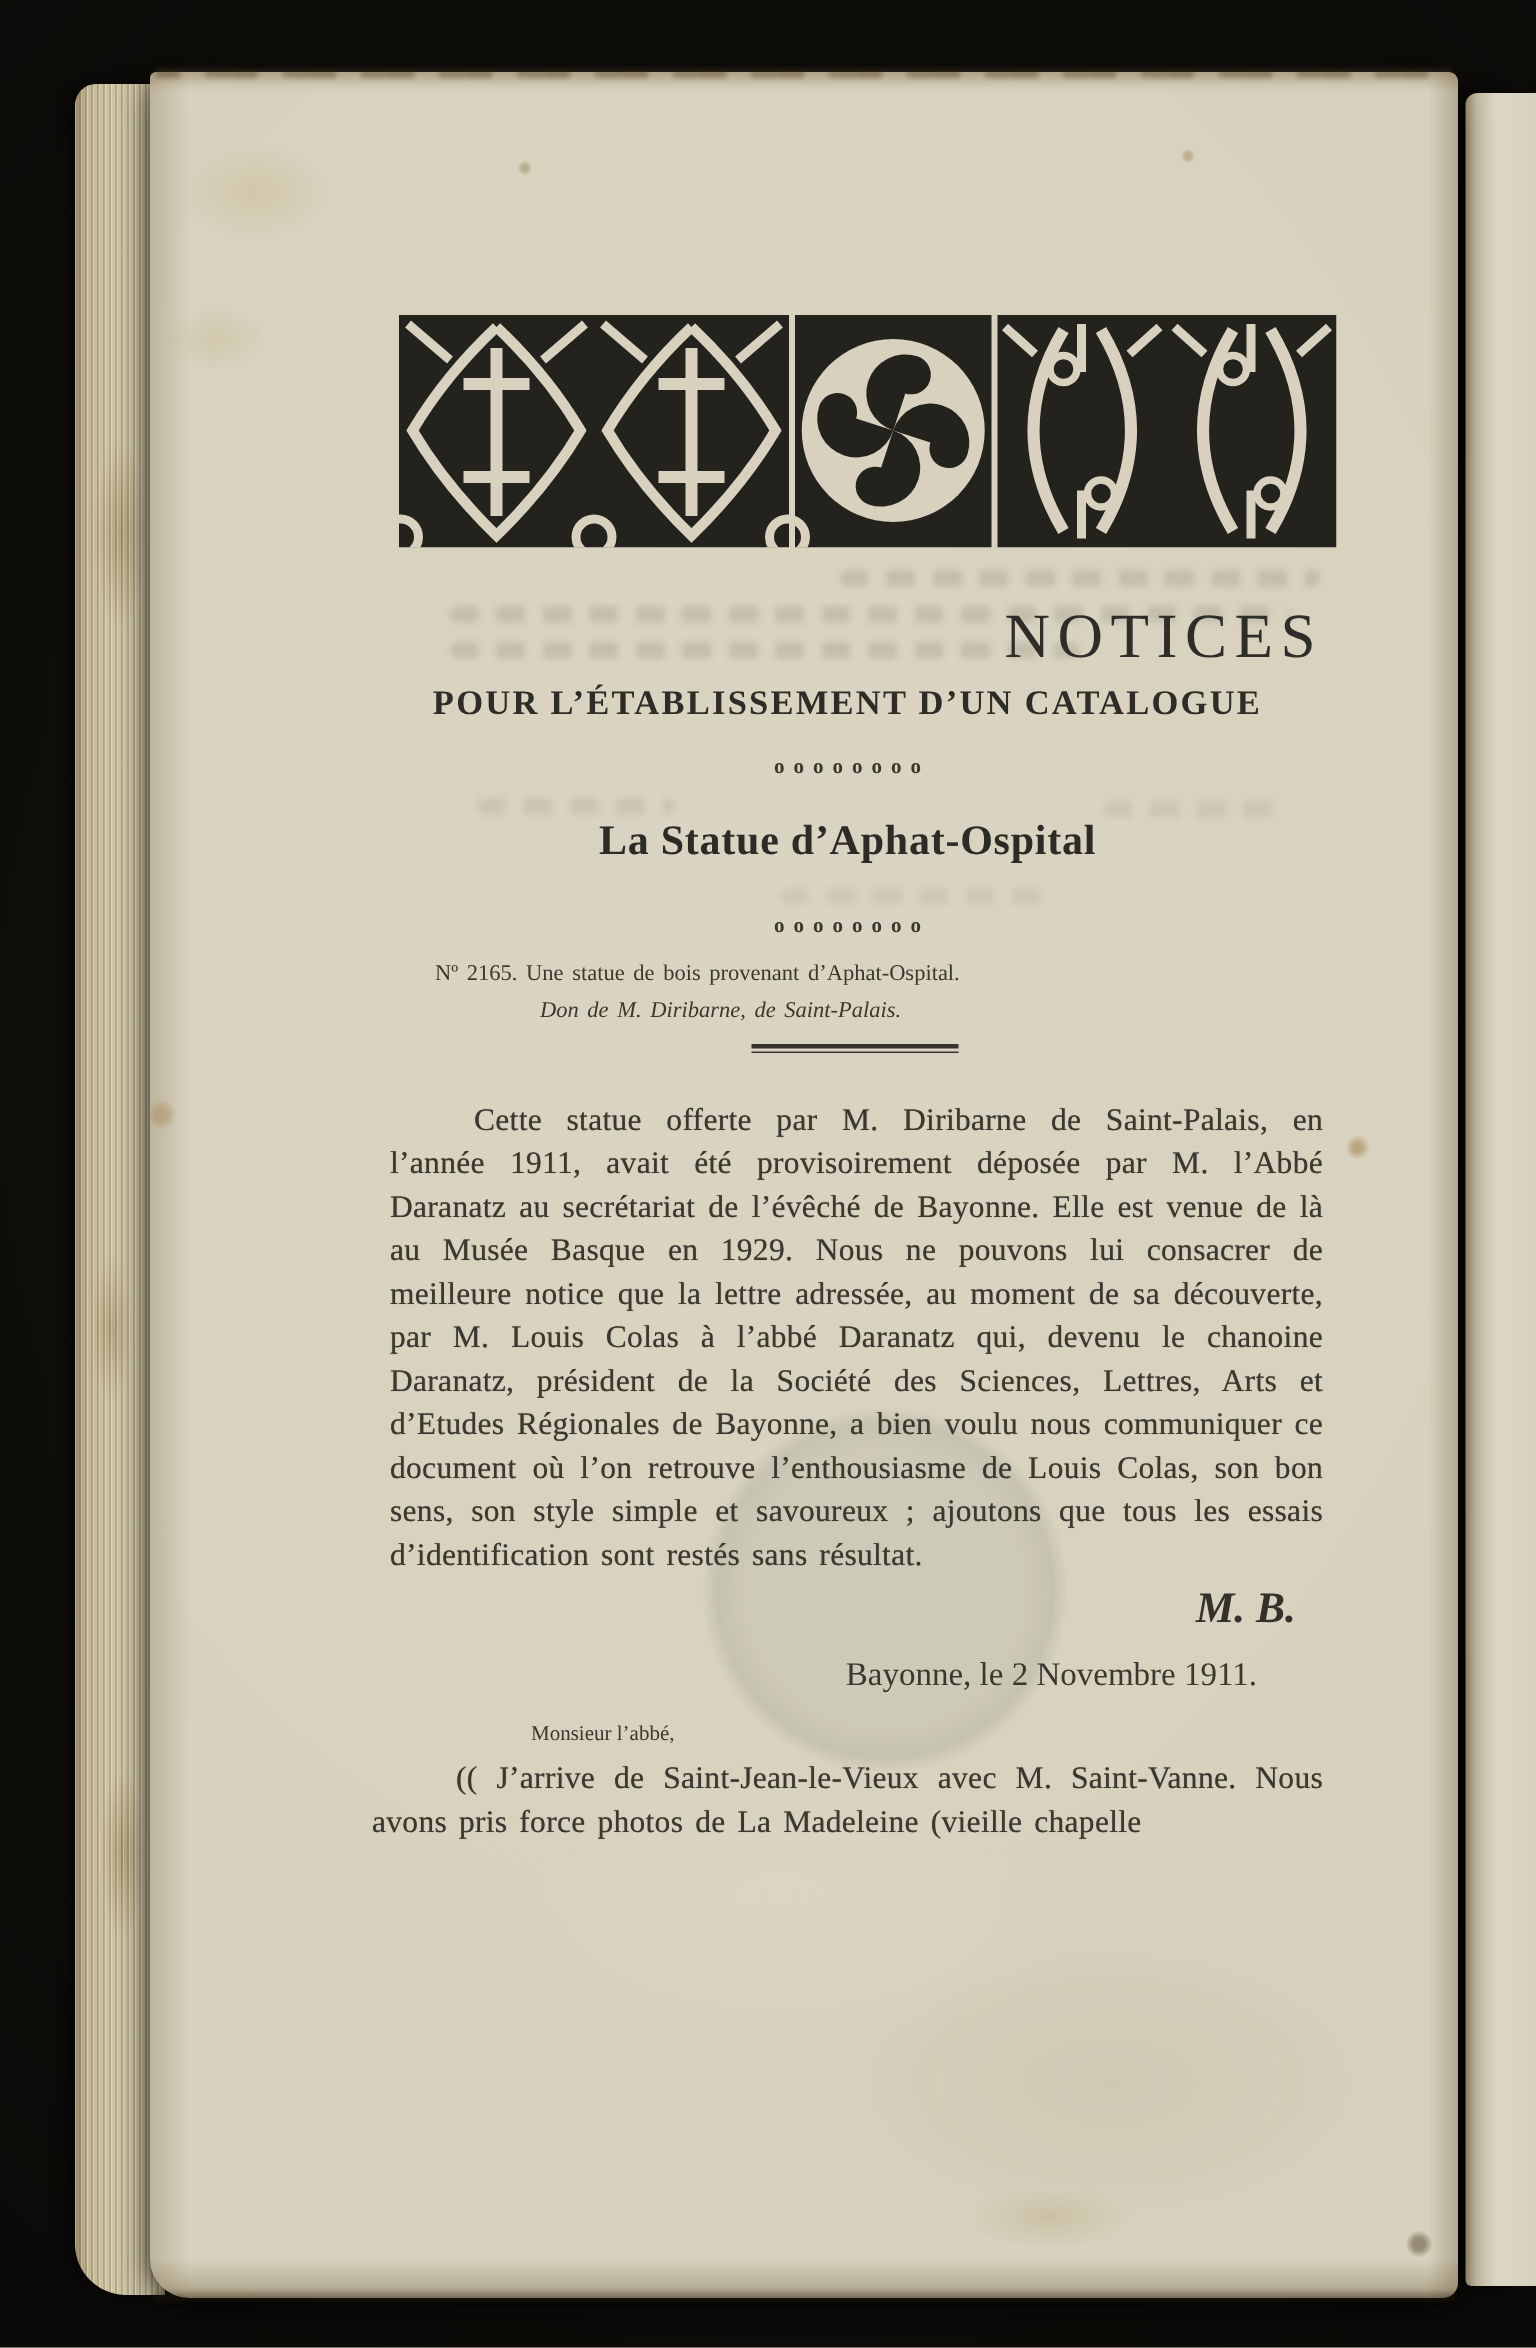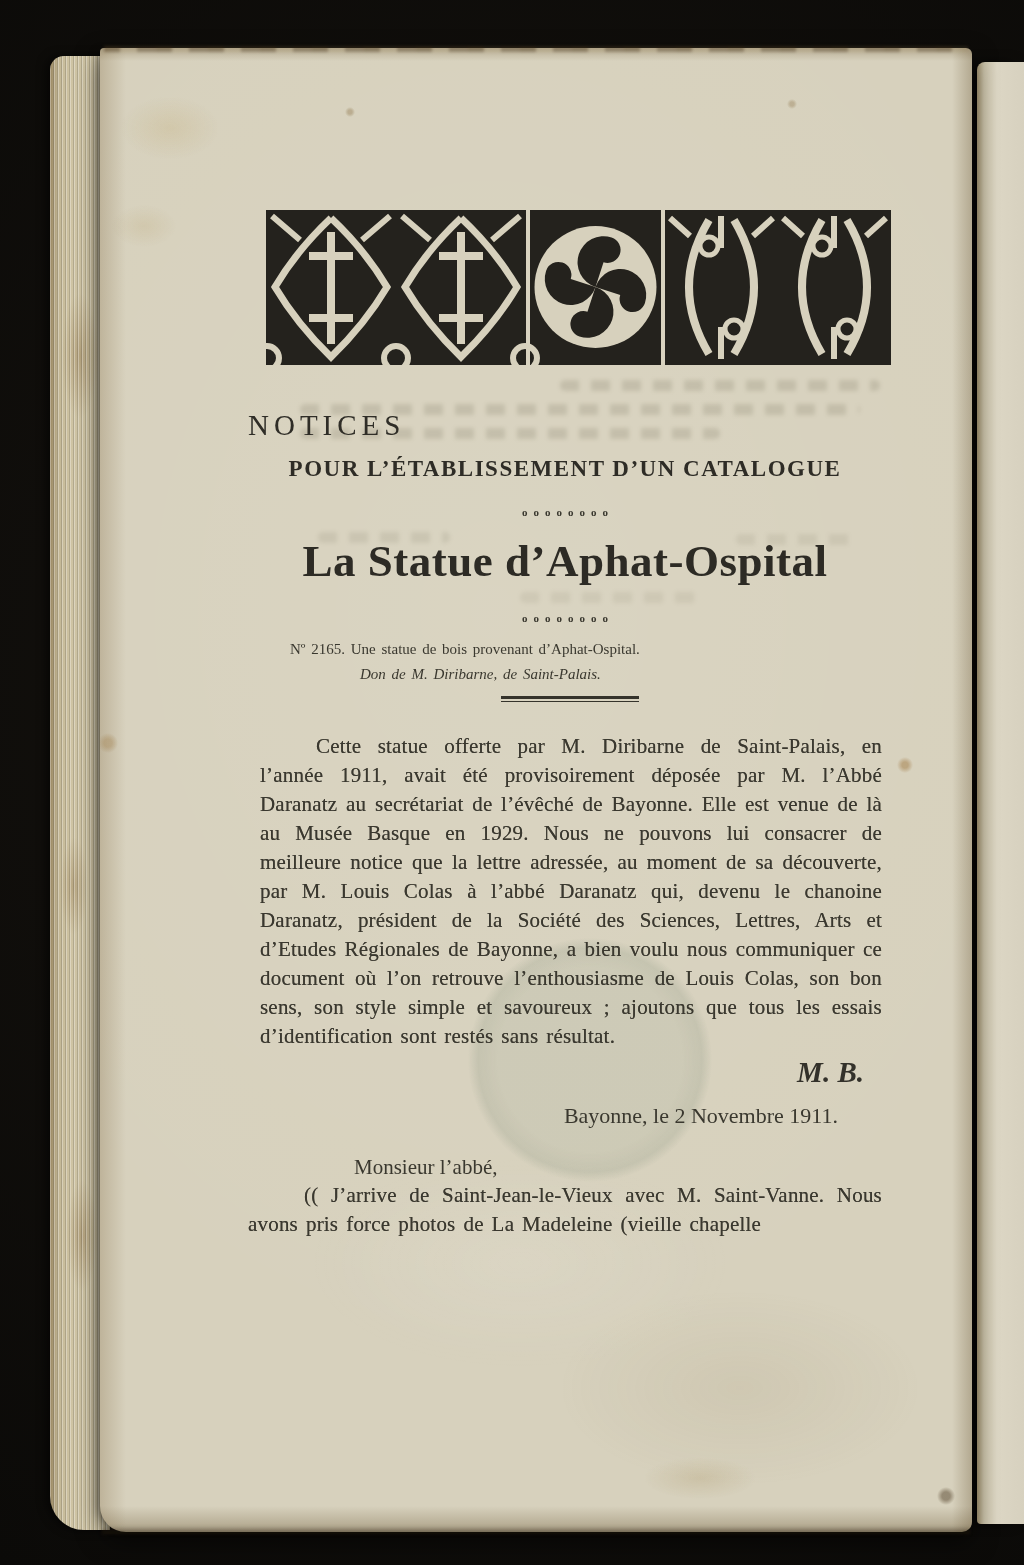--- a/index.html
+++ b/index.html
@@ -76,44 +76,44 @@
   .g2{left:200px;top:356px;width:560px;}
   .g3{left:200px;top:380px;width:420px;}
   .g4{left:218px;top:484px;width:132px;opacity:.24;}
   .g5{left:636px;top:486px;width:120px;opacity:.20;}
   .g6{left:420px;top:544px;width:180px;opacity:.18;}
 
   .content{position:absolute;left:148px;top:0;width:634px;color:#3a382f;}
 
   .ornament{display:block;margin:162px 0 0 18px;}
 
-  .title{margin:38px 0 0 0;text-align:left;font-size:29px;font-weight:400;
+  .title{margin:38px 0 0 0;text-align:right;font-size:42px;font-weight:400;
     letter-spacing:5px;line-height:44px;color:#2f2d27;}
   .subtitle{margin:7px 0 0 0;text-align:center;font-size:23px;font-weight:700;
     letter-spacing:1.5px;line-height:30px;color:#2e2c26;}
-  .dots{margin-top:21px;text-align:center;font-size:11px;font-weight:700;
+  .dots{margin-top:21px;text-align:center;font-size:14px;font-weight:700;
     letter-spacing:6px;text-indent:6px;line-height:14px;color:#3a382f;}
-  .article-title{margin:20px 0 0 0;text-align:center;font-size:45px;font-weight:700;
+  .article-title{margin:20px 0 0 0;text-align:center;font-size:28px;font-weight:700;
     letter-spacing:.5px;line-height:44px;color:#2d2b25;}
   .dots2{margin-top:28px;}
 
   .catalog{margin:12px 0 0 42px;font-size:15px;line-height:25px;word-spacing:2px;}
   .cat-donor{font-style:italic;margin-left:70px;}
 
   .rule{width:138px;height:2px;border-top:3px solid #35332b;border-bottom:1px solid #35332b;
     margin:9px 0 0 253px;}
 
   .body-p{margin:0;font-size:21px;line-height:29px;text-align:justify;
     text-indent:56px;word-spacing:2.5px;letter-spacing:.2px;
     text-shadow:0 0 .5px rgba(52,50,42,.7);}
   .intro{margin-top:30px;margin-left:12px;}
   .sig{margin-top:5px;padding-right:18px;text-align:right;font-size:29px;font-style:italic;
     font-weight:700;color:#33312a;}
   .dateline{margin-top:13px;padding-right:44px;text-align:right;font-size:22px;line-height:28px;}
-  .salutation{margin:23px 0 0 106px;font-size:21px;line-height:28px;}
+  .salutation{margin:13px 0 0 106px;font-size:14px;line-height:28px;}
   .letter-p1{margin-top:13px;}
   .letter-p2{margin-top:0;}
 </style>
 </head>
 <body>
 
 <div class="scene">
 
   <div class="page-stack"></div>
   <div class="next-page"></div>

